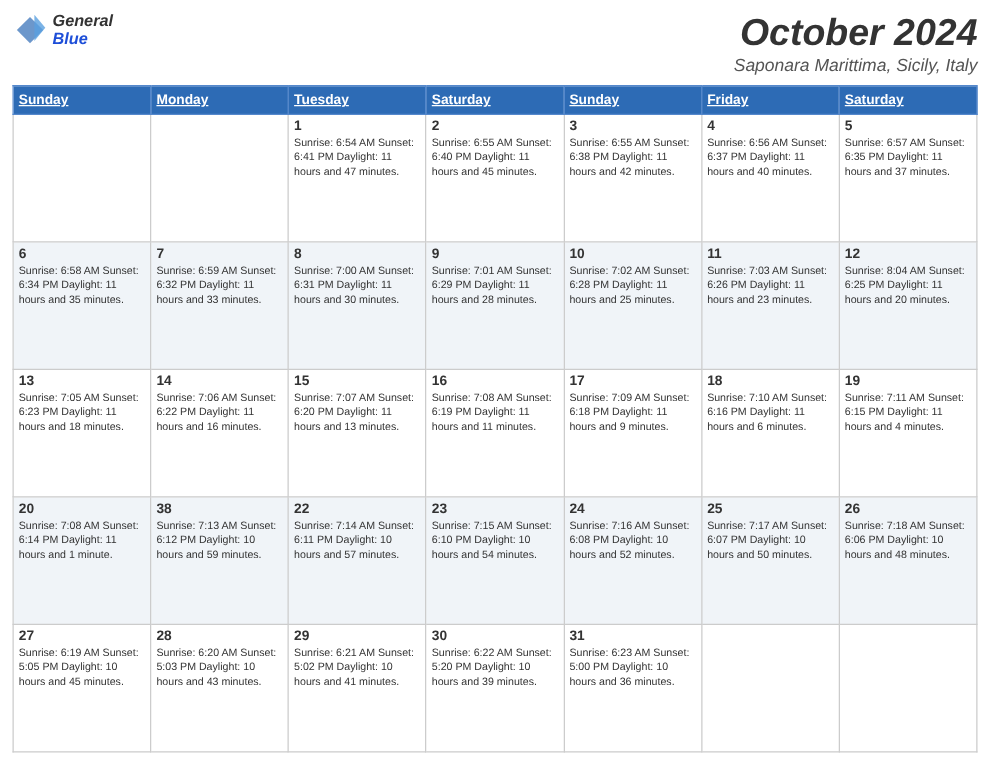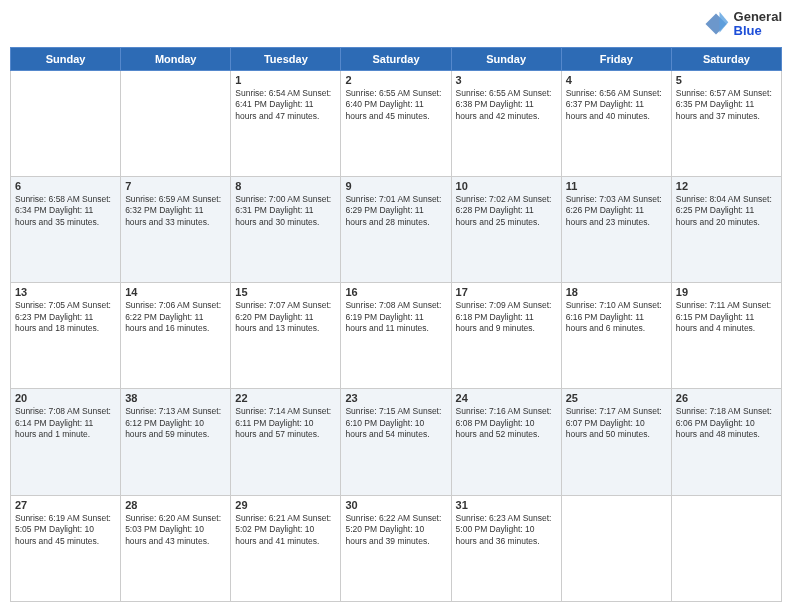--- a/index.html
+++ b/index.html
@@ -12,23 +12,24 @@
     }
     .page {
       width: 792px;
       height: 612px;
       padding: 10px;
       display: flex;
       flex-direction: column;
     }
     .header {
       display: flex;
-      justify-content: flex-end;
+      justify-content: space-between;
       align-items: flex-start;
       margin-bottom: 8px;
+      font-style: italic;
     }
     .logo {
       display: flex;
       align-items: center;
       gap: 4px;
     }
     .logo-text {
       display: flex;
       flex-direction: column;
       font-size: 13px;
@@ -59,22 +60,23 @@
       border-collapse: collapse;
       width: 100%;
       table-layout: fixed;
     }
     .calendar th {
       background: #2d6bb5;
       color: #fff;
       font-size: 11px;
       font-weight: bold;
       padding: 5px 4px;
-      text-align: center;
+      text-align: left;
       border: 1px solid #5588cc;
+      text-decoration: underline;
     }
     .calendar td {
       border: 1px solid #ccc;
       vertical-align: top;
       padding: 3px 4px;
       font-size: 9px;
       color: #333;
       height: 82px;
       width: calc(100% / 7);
       background: #fff;
@@ -107,20 +109,22 @@
       <svg class="logo-icon" viewBox="0 0 32 32">
         <polygon points="16,4 28,16 16,28 4,16" fill="#2d6bb5" opacity="0.7"></polygon>
         <polygon points="20,2 30,14 20,26" fill="#5aa0e0" opacity="0.8"></polygon>
       </svg>
       <div class="logo-text">
         <span class="logo-general">General</span>
         <span class="logo-blue">Blue</span>
       </div>
     </div>
     <div class="title-block">
+      <div class="month-title">October 2024</div>
+      <div class="subtitle">Saponara Marittima, Sicily, Italy</div>
     </div>
   </div>
 
   <table class="calendar">
     <thead>
       <tr>
           <th>Sunday</th>
           <th>Monday</th>
           <th>Tuesday</th>
           <th>Saturday</th>

